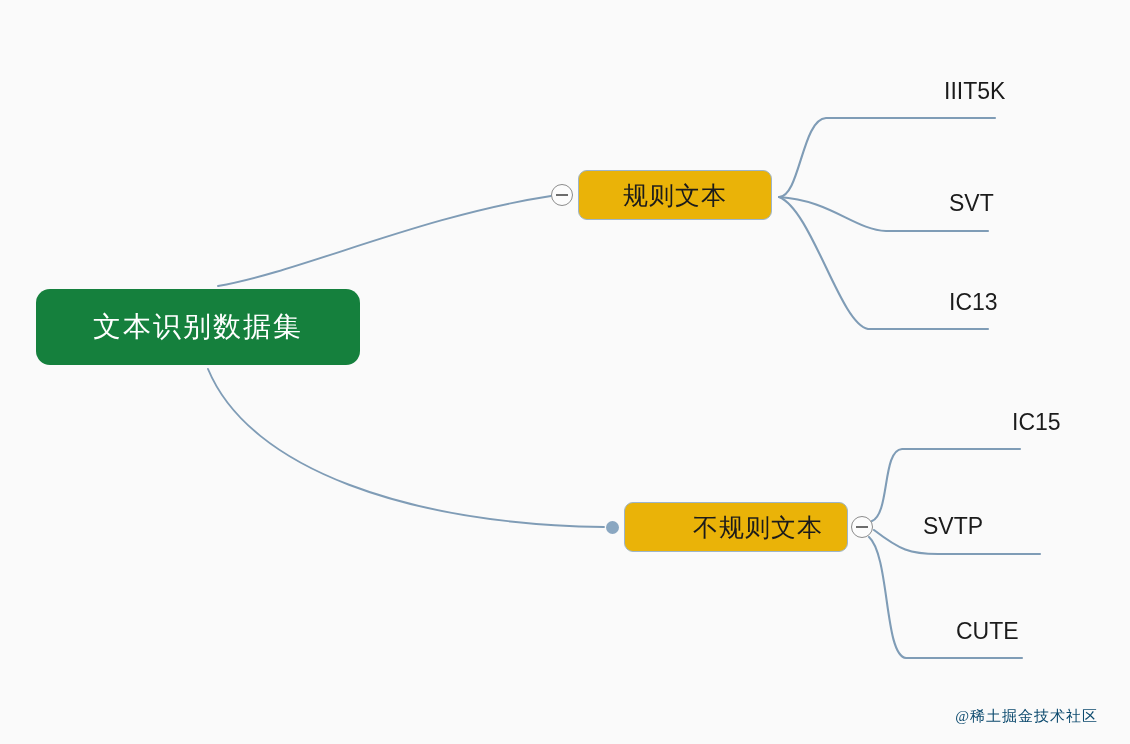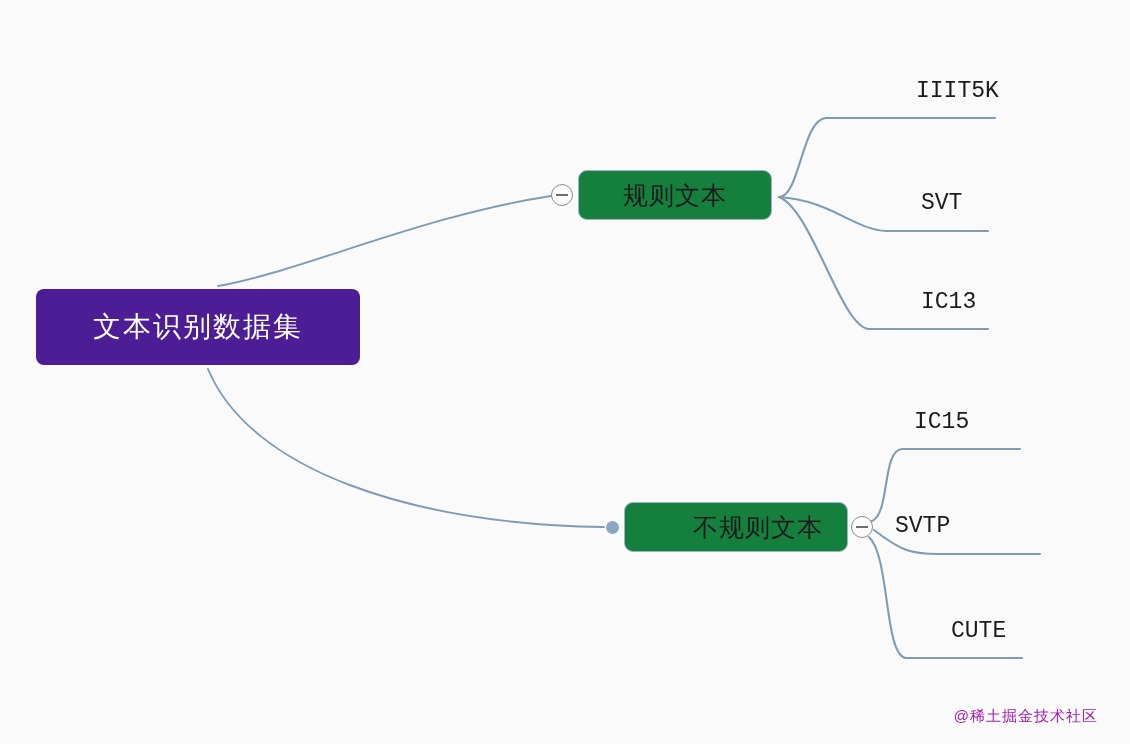--- a/index.html
+++ b/index.html
@@ -29,40 +29,40 @@
     pointer-events: none;
   }
 
   
   .root-node {
     position: absolute;
     left: 36px;
     top: 289px;
     width: 324px;
     height: 76px;
-    background: #4c1d95;
-    border-radius: 8px;
+    background: #15803d;
+    border-radius: 14px;
     box-sizing: border-box;
     display: flex;
     align-items: center;
     justify-content: center;
   }
   .root-label {
     color: #ffffff;
     font-size: 28px;
     letter-spacing: 2px;
     font-family: "DejaVu Sans", "Liberation Sans", sans-serif;
     white-space: nowrap;
   }
 
   
   .branch-node {
     position: absolute;
     box-sizing: border-box;
-    background: #15803d;
+    background: #eab308;
     border: 1.6px solid #9db5cb;
     border-radius: 9px;
     display: flex;
     align-items: center;
     justify-content: center;
     height: 50px;
   }
   .branch-label {
     color: #1b1b1b;
     font-size: 25px;
@@ -112,34 +112,35 @@
     border-radius: 50%;
     background: #8aa7c1;
   }
   #bullet-irregular { left: 606px; top: 521px; }
 
   
   .leaf-label {
     position: absolute;
     color: #1b1b1b;
     font-size: 23px;
-    font-family: Liberation Mono, monospace;
+    font-family: Liberation Sans, sans-serif;
     white-space: nowrap;
     text-align: left;
+    margin-left: 28px;
   }
 
   
   #watermark {
     position: absolute;
     right: 32px;
     bottom: 18px;
-    color: #a21caf;
+    color: #0c4a6e;
     font-size: 15px;
     letter-spacing: 1px;
-    font-family: Liberation Sans, sans-serif;
+    font-family: Liberation Serif, serif;
     white-space: nowrap;
   }
 </style>
 </head>
 <body>
 
 <div id="canvas">
 
   <svg id="edges" viewBox="0 0 1130 744" width="1130" height="744" xmlns="http://www.w3.org/2000/svg">
     <g fill="none" stroke="#7f9cb6" stroke-width="1.9" stroke-linecap="round">
@@ -180,19 +181,19 @@
   <div class="branch-node" id="node-irregular">
     <span class="branch-label">不规则文本</span>
   </div>
   <div class="bullet" id="bullet-irregular"></div>
   <div class="toggle" id="toggle-irregular"></div>
 
   <div class="leaf-label" style="left:916px; top:78px;">IIIT5K</div>
   <div class="leaf-label" style="left:921px; top:190px;text-align:right;">SVT</div>
   <div class="leaf-label" style="left:921px; top:289px;">IC13</div>
 
-  <div class="leaf-label" style="left:914px; top:409px;">IC15</div>
+  <div class="leaf-label" style="left:984px; top:409px;">IC15</div>
   <div class="leaf-label" style="left:895px; top:513px;">SVTP</div>
-  <div class="leaf-label" style="left:951px; top:618px;">CUTE</div>
+  <div class="leaf-label" style="left:928px; top:618px;">CUTE</div>
 
   <div id="watermark">@稀土掘金技术社区</div>
 
 </div>
 
 </body></html>

